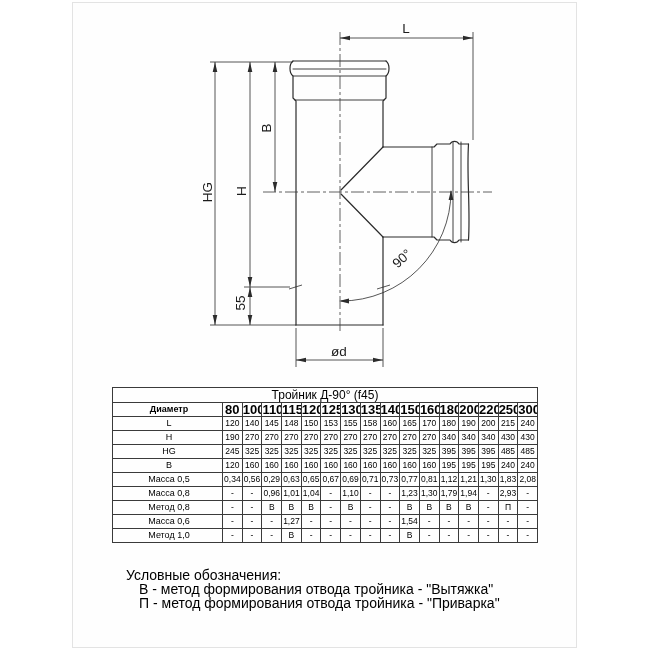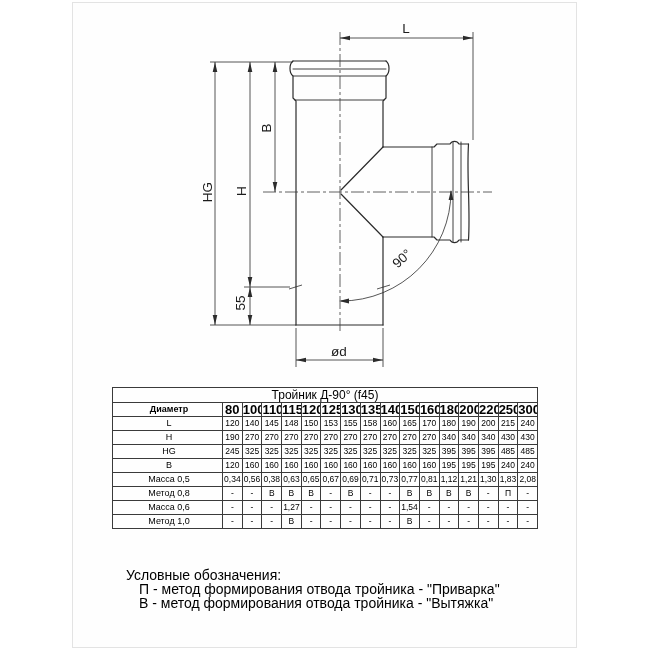--- a/index.html
+++ b/index.html
@@ -222,36 +222,55 @@
         <td>195</td>
         <td>195</td>
         <td>195</td>
         <td>240</td>
         <td>240</td>
       </tr>
       <tr>
         <td class="rowlabel">Масса 0,5</td>
         <td>0,34</td>
         <td>0,56</td>
-        <td>0,38</td>
+        <td>0,29</td>
         <td>0,63</td>
         <td>0,65</td>
         <td>0,67</td>
         <td>0,69</td>
         <td>0,71</td>
         <td>0,73</td>
         <td>0,77</td>
         <td>0,81</td>
         <td>1,12</td>
         <td>1,21</td>
         <td>1,30</td>
         <td>1,83</td>
         <td>2,08</td>
       </tr>
       <tr>
+        <td class="rowlabel">Масса 0,8</td>
+        <td>-</td>
+        <td>-</td>
+        <td>0,96</td>
+        <td>1,01</td>
+        <td>1,04</td>
+        <td>-</td>
+        <td>1,10</td>
+        <td>-</td>
+        <td>-</td>
+        <td>1,23</td>
+        <td>1,30</td>
+        <td>1,79</td>
+        <td>1,94</td>
+        <td>-</td>
+        <td>2,93</td>
+        <td>-</td>
+      </tr>
+      <tr>
         <td class="rowlabel">Метод 0,8</td>
         <td>-</td>
         <td>-</td>
         <td>В</td>
         <td>В</td>
         <td>В</td>
         <td>-</td>
         <td>В</td>
         <td>-</td>
         <td>-</td>
@@ -299,15 +318,15 @@
         <td>-</td>
         <td>-</td>
         <td>-</td>
         <td>-</td>
       </tr>
     </tbody>
 </table>
 
 <div class="legend">
   <div>Условные обозначения:</div>
+  <div class="item">В - метод формирования отвода тройника - "Вытяжка"</div>
   <div class="item">П - метод формирования отвода тройника - "Приварка"</div>
-  <div class="item">В - метод формирования отвода тройника - "Вытяжка"</div>
 </div>
 
 </body></html>

